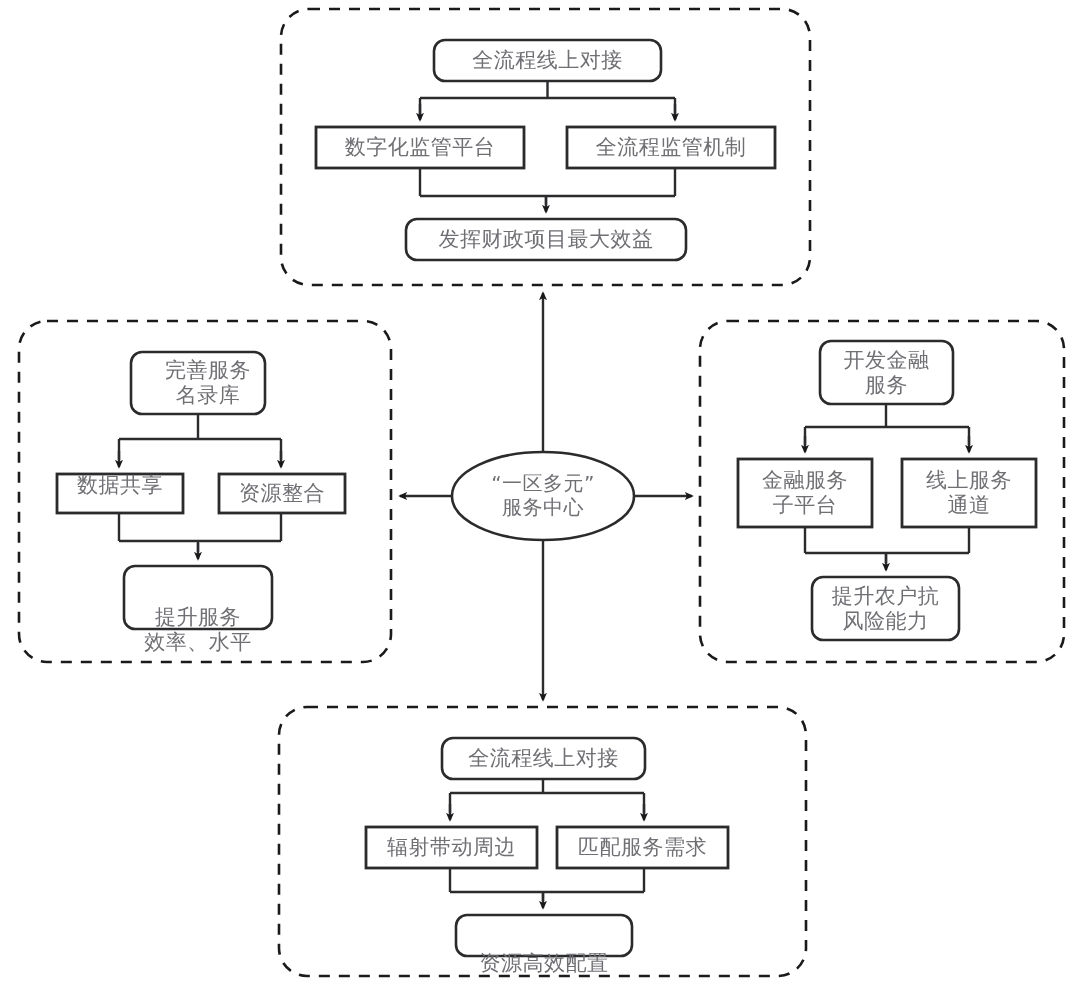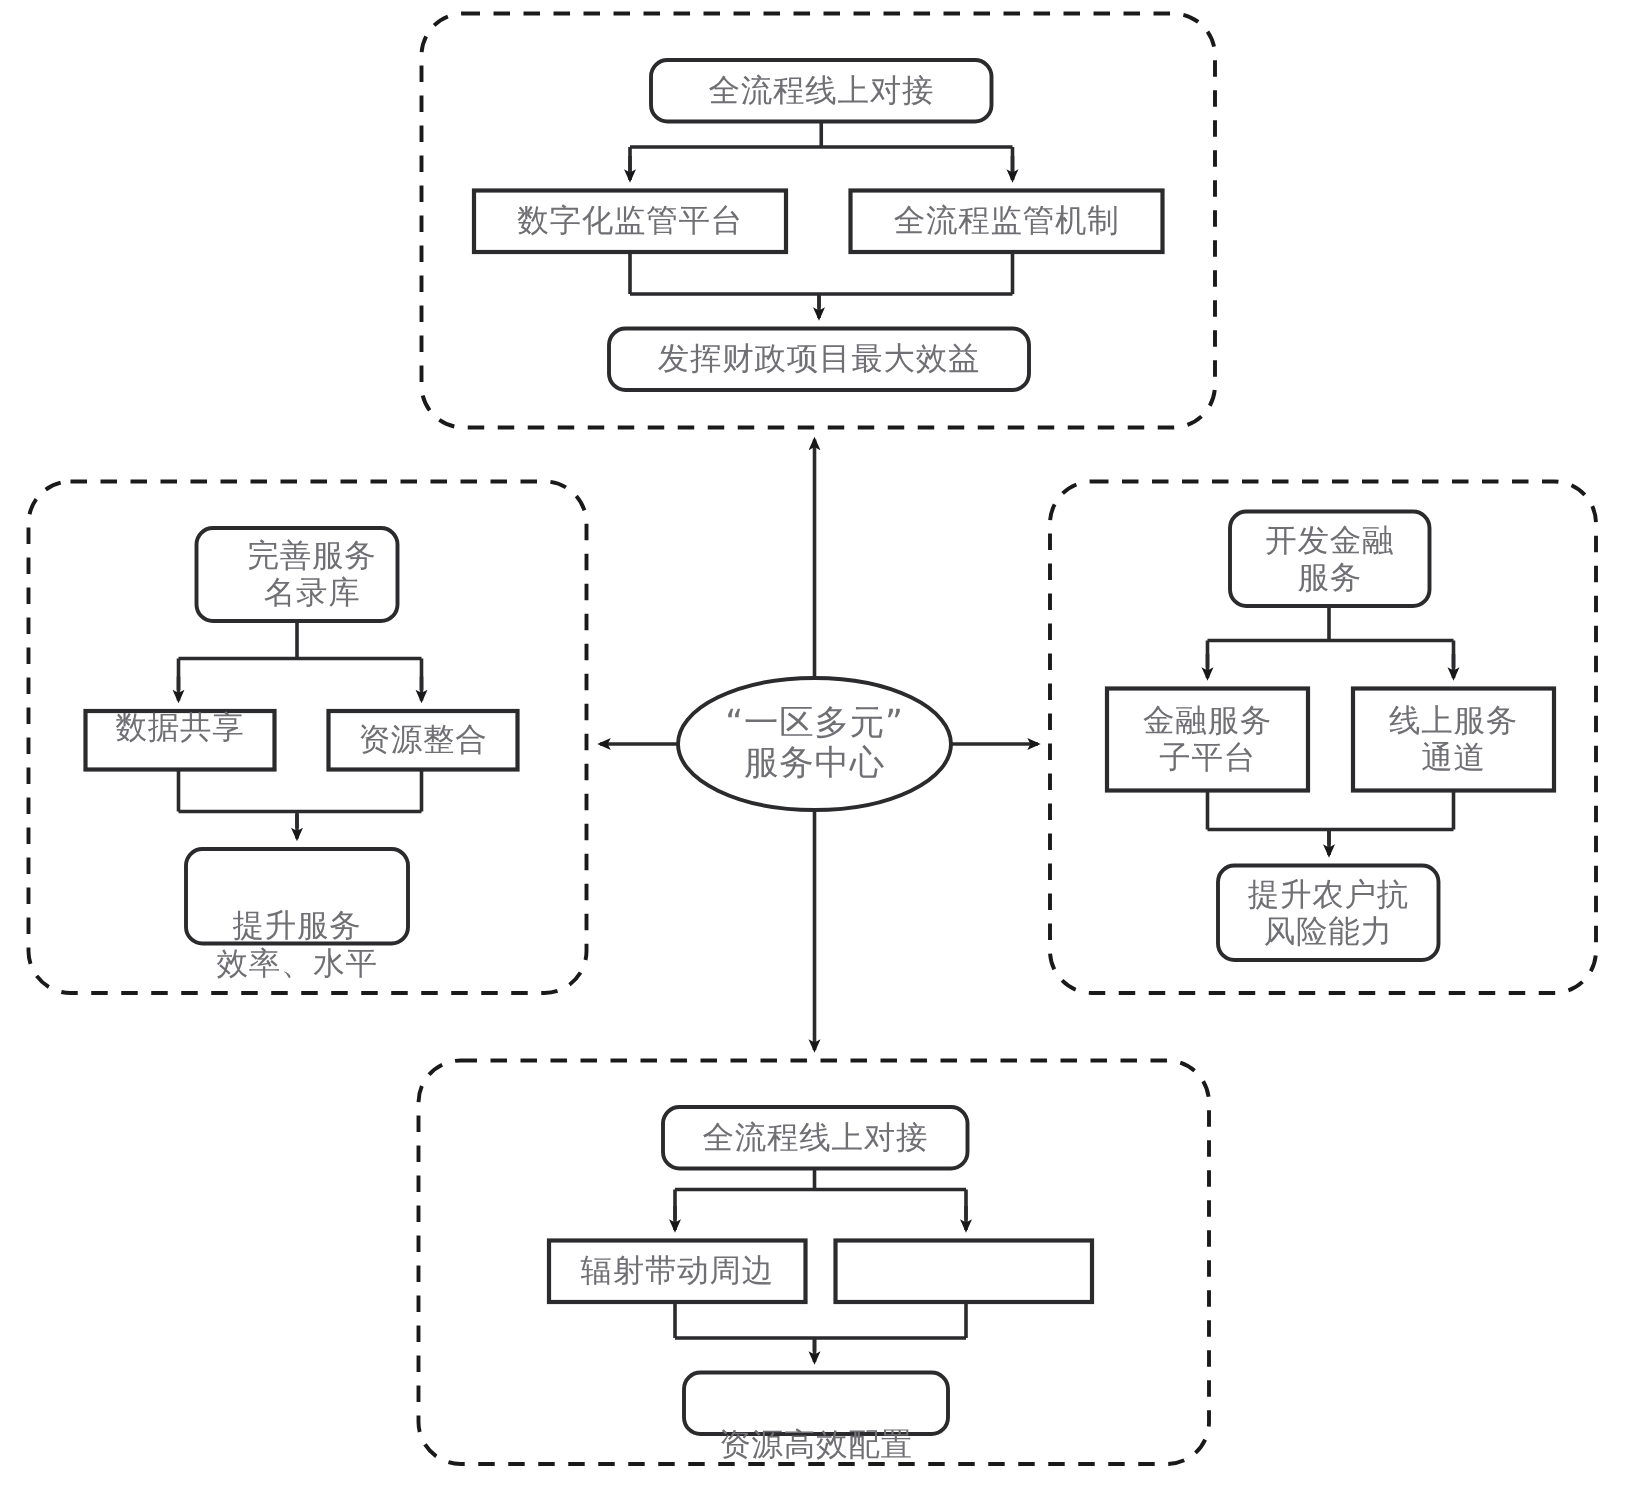--- a/index.html
+++ b/index.html
@@ -76,21 +76,21 @@
   }
   .node-label.two-line { line-height: 1.18; }
   .hub-label {
     position: absolute;
     display: flex;
     flex-direction: column;
     align-items: center;
     justify-content: center;
     text-align: center;
     color: #6f6f74;
-    font-size: 23px;
+    font-size: 20px;
     line-height: 1.18;
     letter-spacing: 0.5px;
     white-space: pre;
     pointer-events: none;
   }
 </style>
 </head>
 <body>
 
 <div id="diagram-root">
@@ -200,20 +200,23 @@
     <span>提升农户抗</span>
     <span>风险能力</span>
   </div>
 
   <div class="node-label" style="left:442px; top:738px; width:203px; height:41px;">
     <span>全流程线上对接</span>
   </div>
   <div class="node-label" style="left:366px; top:827px; width:171px; height:41px;">
     <span>辐射带动周边</span>
   </div>
+  <div class="node-label" style="left:557px; top:827px; width:171px; height:41px;">
+    <span>匹配服务需求</span>
+  </div>
   <div class="node-label" style="left:456px; top:915px; width:176px; height:41px;margin-top:28px;">
     <span>资源高效配置</span>
   </div>
 
   <div class="hub-label" style="left:452px; top:452px; width:182px; height:88px;">
     <span>“一区多元”</span>
     <span>服务中心</span>
   </div>
 
 </div>

